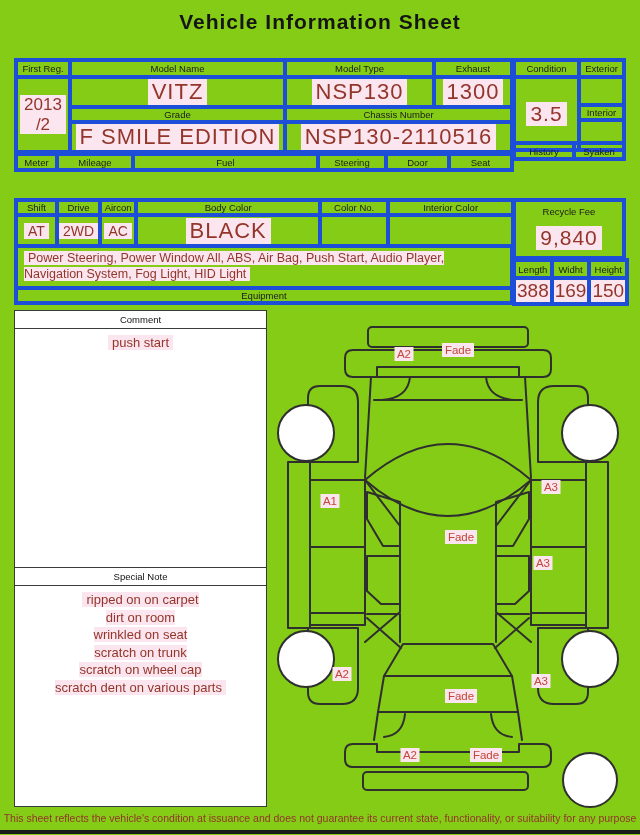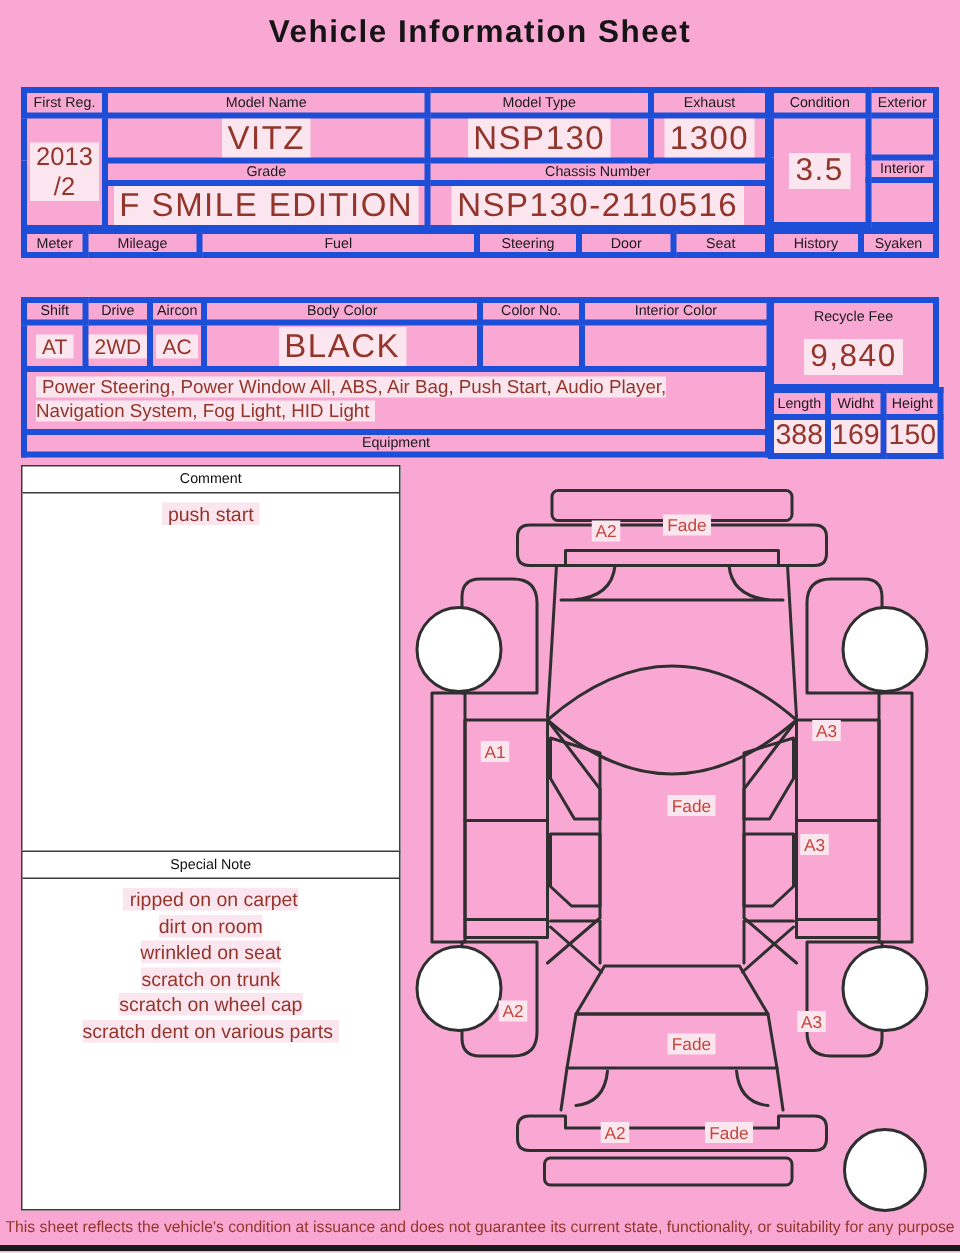--- a/index.html
+++ b/index.html
@@ -1,17 +1,17 @@
 <!DOCTYPE html>
 <html style="--val: #93352a; --ann: #c5463a; --hl: #fbe5ee; --stroke: #2f2f2f;"><head>
 <meta charset="utf-8">
 <style>
   html,body { margin:0; padding:0; background:#fff; }
   .sheet {
-    position:relative; width:640px; height:835px; background:#f9a8d4;
+    position:relative; width:640px; height:835px; background:#84cc16;
     font-family:"Liberation Sans", sans-serif; color:#111; overflow:hidden;
   }
   .title {
     position:absolute; top:10px; left:0; width:640px; text-align:center;
     font-size:21px; font-weight:600; letter-spacing:1px; color:#151515;
   }
   .blk { position:absolute; }
   table { border-collapse:collapse; table-layout:fixed; }
   td {
     border:4px solid #1d4ed8; padding:0; text-align:center;
@@ -138,21 +138,21 @@
         <td class="lbl">Mileage</td>
         <td class="lbl">Fuel</td>
         <td class="lbl">Steering</td>
         <td class="lbl">Door</td>
         <td class="lbl">Seat</td>
       </tr>
     </tbody>
       </table>
   </div>
 
-  <div class="blk" style="left:512px; top:152px;">
+  <div class="blk" style="left:512px; top:141px;">
     <table>
       <colgroup>
           <col style="width:60px">
           <col style="width:50px">
         </colgroup>
       <tbody>
           <tr style="height:16px">
         <td class="lbl">History</td>
         <td class="lbl">Syaken</td>
       </tr>

